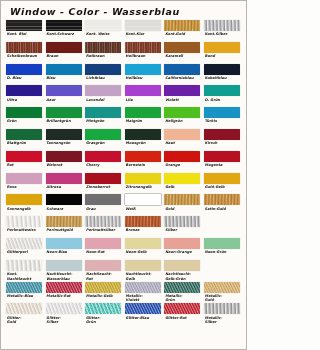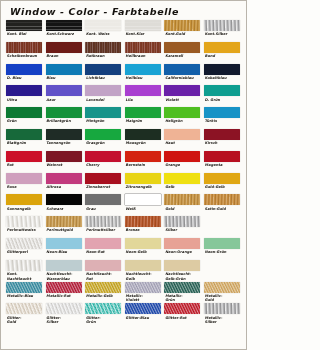--- a/index.html
+++ b/index.html
@@ -105,21 +105,21 @@
     content:"";position:absolute;inset:0;
     background:repeating-linear-gradient(90deg,
       rgba(255,255,255,0.30) 0px,rgba(255,255,255,0.0) 1.2px,
       rgba(120,90,30,0.18) 2.4px);
   }
 </style>
 </head>
 <body>
 
 <div class="sheet">
-  <div class="title">Window - Color - Farbtabelle</div>
+  <div class="title">Window - Color - Wasserblau</div>
   <div class="grid">
       <div class="row">
         <div class="cell">
           <div class="swatch tex-stripe" title="Kont. Blei" style="background: rgb(34, 33, 31);"></div>
           <div class="label">Kont. Blei</div>
         </div>
         <div class="cell">
           <div class="swatch tex-stripe" title="Kont.Schwarz" style="background: rgb(20, 20, 20);"></div>
           <div class="label">Kont.Schwarz</div>
         </div>

